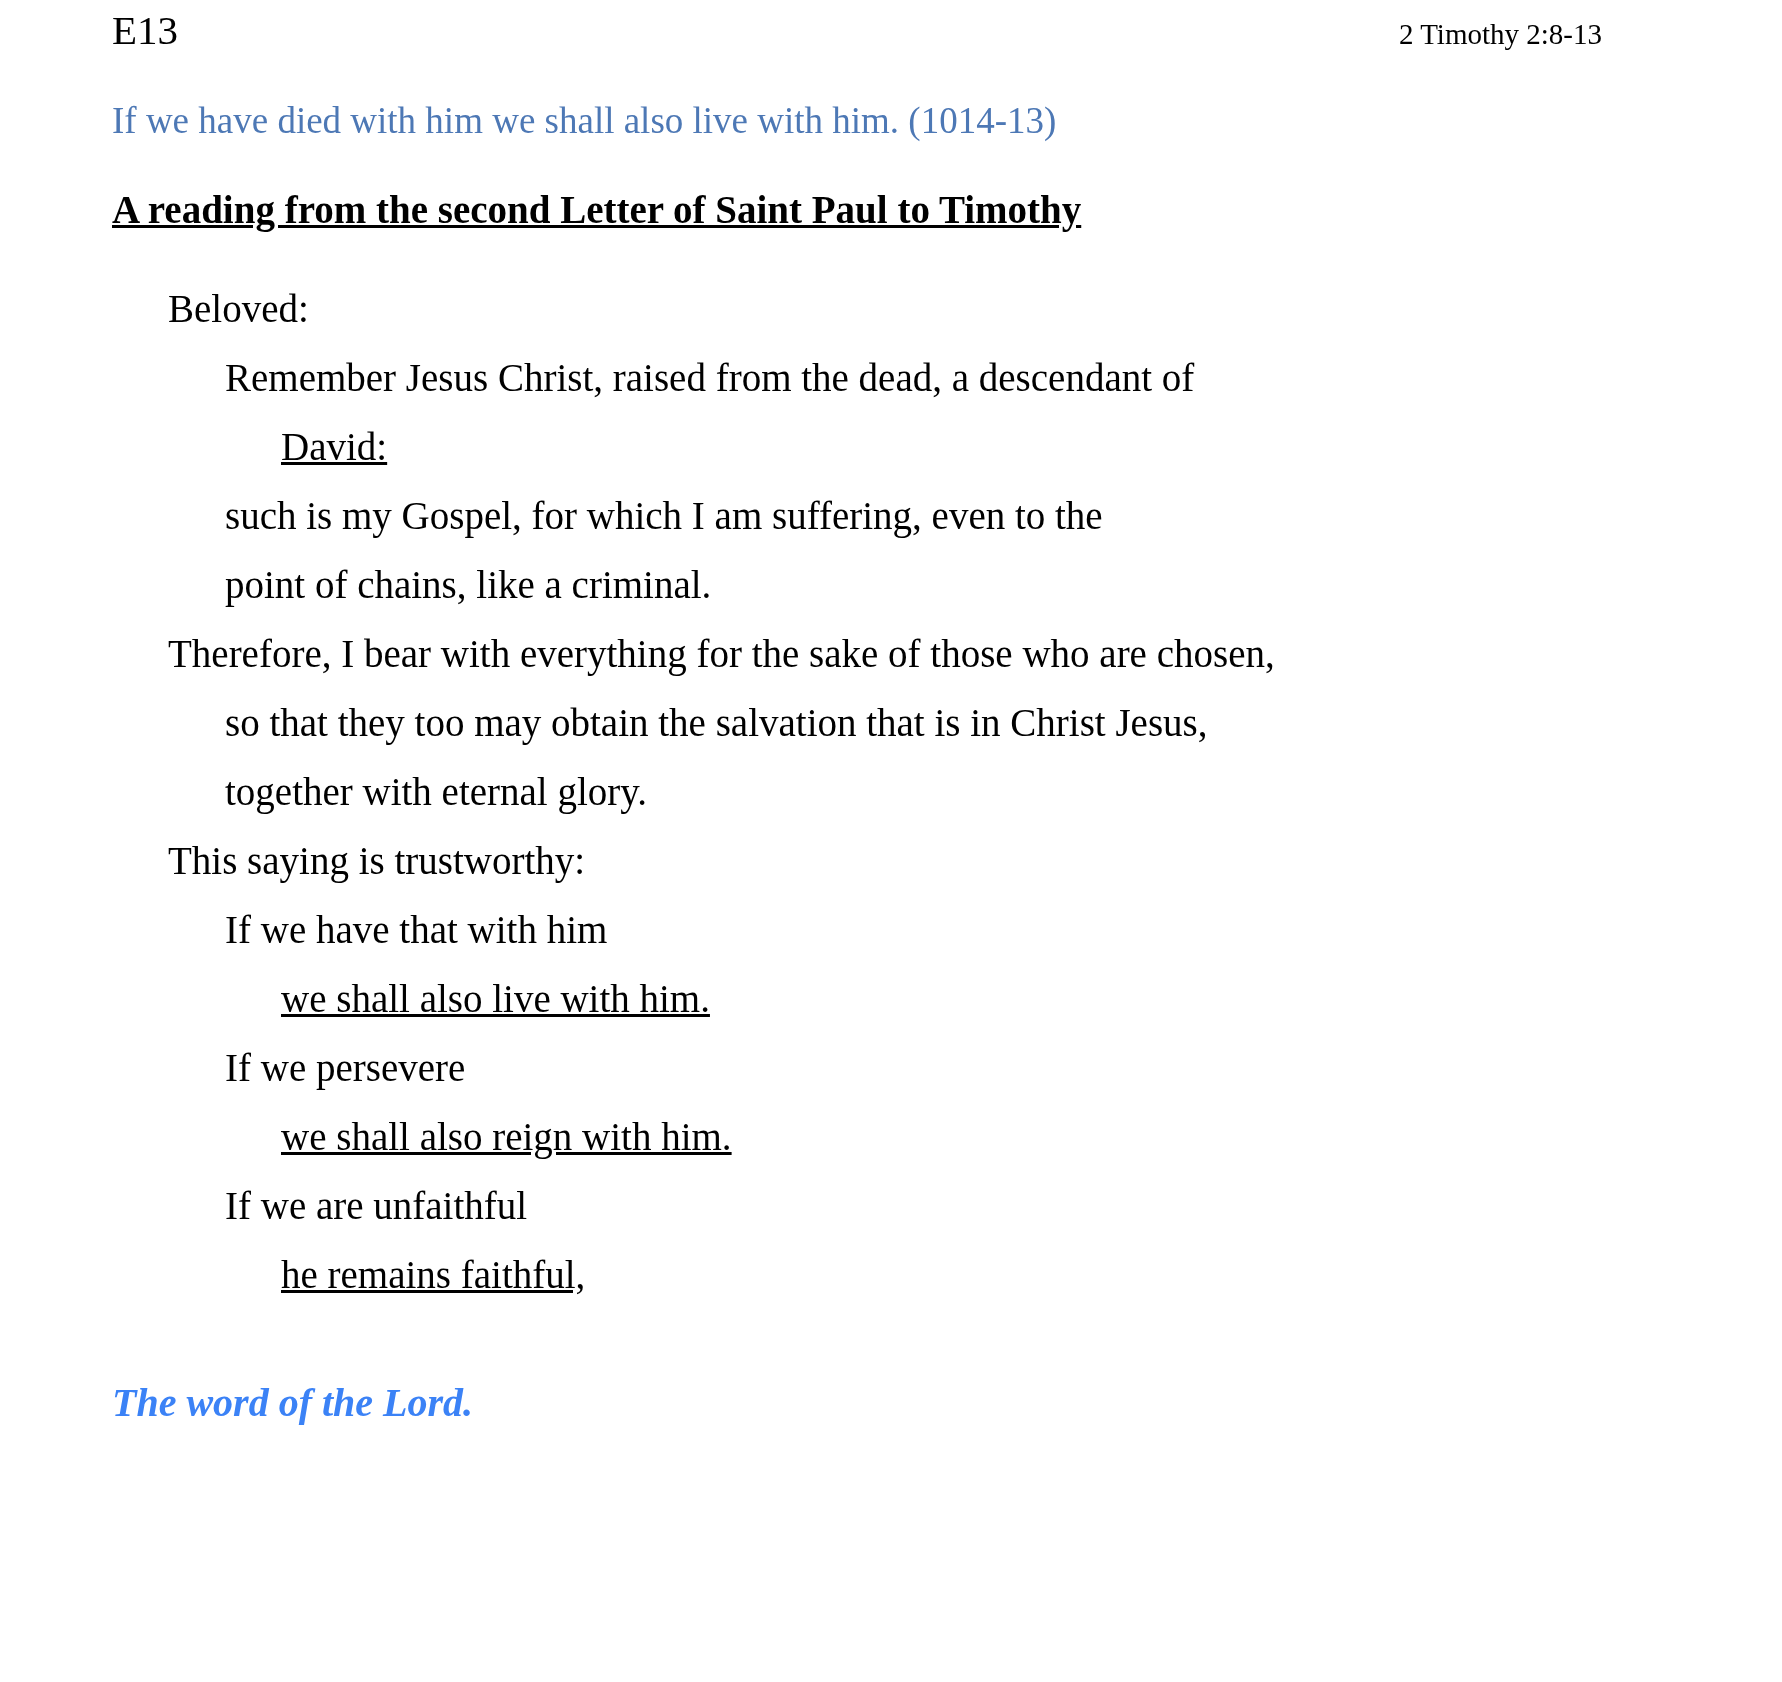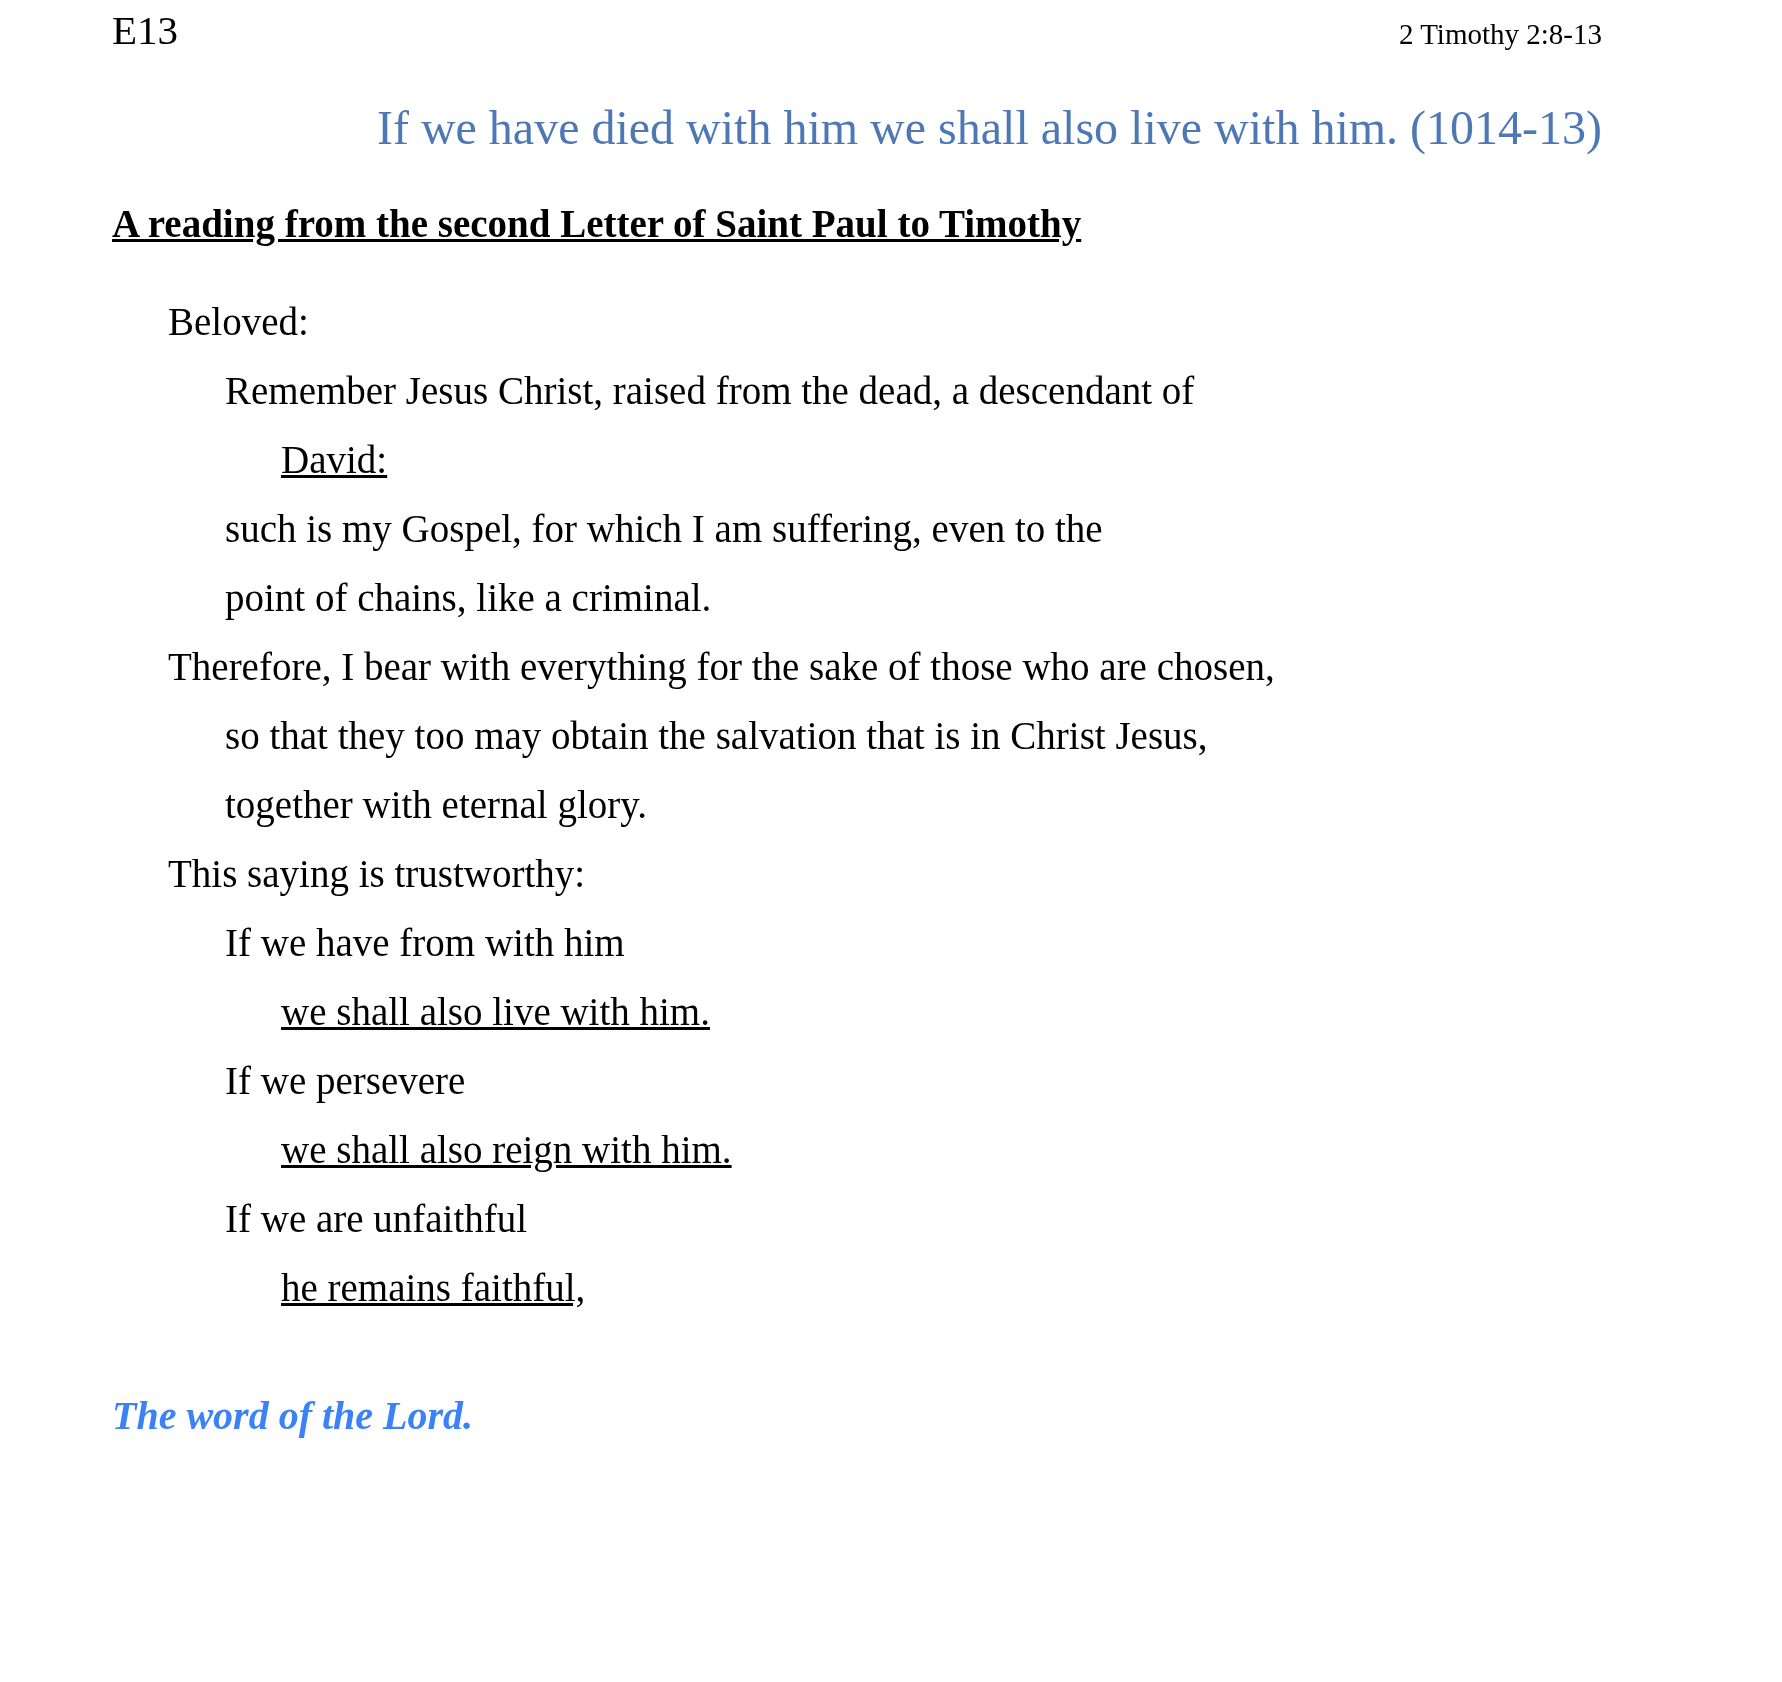--- a/index.html
+++ b/index.html
@@ -24,25 +24,24 @@
     font-size: 41px;
     line-height: 1.1;
     color: #000000;
   }
   .scripture-citation {
     font-size: 29px;
     line-height: 1.1;
     color: #000000;
   }
   .summary-line {
-    margin: 46px 180px 0 81px;
-    font-size: 48px;
+    margin: 46px 180px 0 112px;
+    font-size: 37px;
     line-height: 1.2;
     color: #4d78b5;
-    text-align: right;
   }
   .reading-title {
     margin: 44px 180px 0 112px;
     font-size: 39px;
     font-weight: bold;
     line-height: 1.2;
     color: #000000;
     text-decoration: underline;
   }
   .reading-body {
@@ -81,21 +80,21 @@
   <div class="reading-body">
       <div class="body-line indent-1">Beloved:</div>
       <div class="body-line indent-2">Remember Jesus Christ, raised from the dead, a descendant of</div>
       <div class="body-line indent-3">David:</div>
       <div class="body-line indent-2">such is my Gospel, for which I am suffering, even to the</div>
       <div class="body-line indent-2">point of chains, like a criminal.</div>
       <div class="body-line indent-1">Therefore, I bear with everything for the sake of those who are chosen,</div>
       <div class="body-line indent-2">so that they too may obtain the salvation that is in Christ Jesus,</div>
       <div class="body-line indent-2">together with eternal glory.</div>
       <div class="body-line indent-1">This saying is trustworthy:</div>
-      <div class="body-line indent-2">If we have from with him</div>
+      <div class="body-line indent-2">If we have that with him</div>
       <div class="body-line indent-3">we shall also live with him.</div>
       <div class="body-line indent-2">If we persevere</div>
       <div class="body-line indent-3">we shall also reign with him.</div>
       <div class="body-line indent-2">If we are unfaithful</div>
       <div class="body-line indent-3">he remains faithful,</div>
     </div>
 
   <div class="closing-line">The word of the Lord.</div>
 
 </div>

